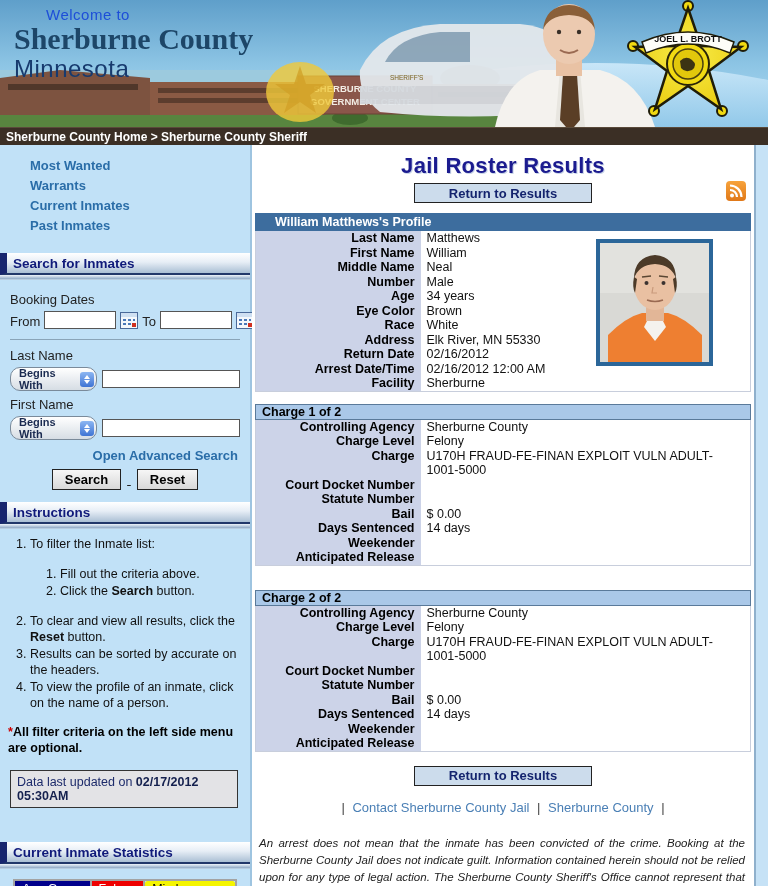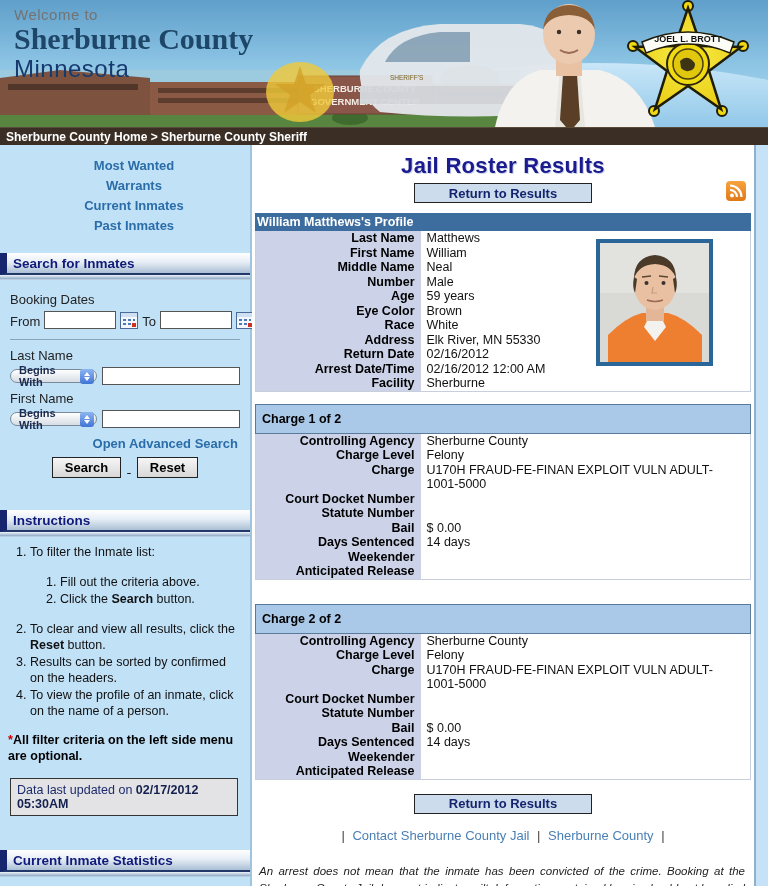--- a/index.html
+++ b/index.html
@@ -3,62 +3,62 @@
 <meta charset="utf-8">
 <style>
   * { margin:0; padding:0; box-sizing:border-box; }
   html,body { width:768px; }
   body { font-family:"Liberation Sans", sans-serif; background:#c6e2f6; width:768px; }
 
   
   .banner { position:relative; width:768px; height:127px; overflow:hidden; }
   .banner svg { position:absolute; inset:0; }
   .banner-text { position:absolute; top:6px; left:14px; z-index:5; }
-  .welcome { font-size:15px; color:#737373; letter-spacing:.5px; }
+  .welcome { font-size:15px; color:#1d4ed8; letter-spacing:.5px;margin-left:32px; }
   .county { font-family:"Liberation Serif", serif; font-size:30px; font-weight:bold; color:#1d4668; line-height:1.05; }
   .state { font-size:24px; font-weight:normal; color:#173a6e; letter-spacing:.5px; }
 
   
   .breadcrumb { width:768px; height:18px; background:#3b2f25; color:#fff; font-size:12px; font-weight:bold; line-height:18px; padding-left:6px; border-top:1px solid #5a4a3a; }
 
   
   .body-wrap { display:flex; width:756px; min-height:688px; border-right:2px solid #8fb0cc; position:relative; }
   .sidebar { width:252px; background:#c1e1f7; border-right:2px solid #9ec4e0; padding:4px 0 0 0; flex-shrink:0; display:flex; flex-direction:column; }
   .main { flex:1; background:#fff; position:relative; padding:0 3px; }
 
   
-  .nav-links { list-style:none; padding:6px 12px 14px 30px;text-align:center; }
+  .nav-links { list-style:none; padding:6px 12px 14px 30px; }
   .nav-links li { line-height:19px; }
   .nav-links a { color:#2a6da8; font-weight:bold; font-size:13px; text-decoration:none; }
 
   .section-header { margin:4px 0 0 0; border-left:7px solid #17256e;
       background:linear-gradient(180deg,#ffffff 0%,#e7eef6 45%,#aabfd4 100%);
       border-bottom:2px solid #22386a; padding:3px 0 2px 6px;
       font-size:13.5px; font-weight:bold; color:#101a7a; }
   .section-header-strip { height:5px; background:linear-gradient(180deg,#eef4fa 0%,#8fa9c6 100%); border-bottom:1px solid #b8cde0; }
 
   .search-body { padding:8px 10px 6px 10px; font-size:13px; color:#222; }
   .field-label { font-size:13px; color:#222; margin:4px 0 4px 0; }
   .date-row { display:flex; align-items:flex-end; gap:4px; margin-bottom:4px; }
   .date-row .lbl { font-size:13px; }
   input.txt { height:18px; border:1px solid #555; background:#fff; font-size:12px; padding:0 3px; }
   .date-input { width:72px; }
   .name-input { width:138px; }
   .cal-btn { width:18px; height:17px; border:0; background:none; padding:0; cursor:pointer; }
   .hr { border:0; border-top:1px solid #8aa4b8; margin:10px 0 8px 0; }
   .name-row { display:flex; align-items:center; gap:5px; margin:2px 0 6px 0; }
-  .dropdown { display:inline-flex; align-items:center; height:14px; border:1px solid #7a8a9a; border-radius:10px;
+  .dropdown { display:inline-flex; align-items:center; height:24px; border:1px solid #7a8a9a; border-radius:10px;
       background:linear-gradient(180deg,#ffffff,#d6dde4); padding:0 2px 0 8px; gap:4px; cursor:pointer; }
   .dropdown .dd-label { font-size:11px; color:#1a2a50; font-weight:bold; }
   .dd-stepper { width:15px; height:15px; border-radius:3px; background:linear-gradient(180deg,#8cb6f2,#3f74d4); display:flex; flex-direction:column; align-items:center; justify-content:center; gap:1px; }
   .dd-stepper .up { width:0;height:0;border-left:3px solid transparent;border-right:3px solid transparent;border-bottom:4px solid #fff; }
   .dd-stepper .dn { width:0;height:0;border-left:3px solid transparent;border-right:3px solid transparent;border-top:4px solid #fff; }
   .adv-link-row { text-align:right; margin:8px 2px 6px 0; }
   .adv-link { color:#2a6da8; font-weight:bold; font-size:13px; text-decoration:none; }
-  .btn-row { text-align:center; margin:4px 0 22px 0;text-decoration:underline; }
+  .btn-row { text-align:center; margin:4px 0 2px 0;text-decoration:underline; }
   .sys-btn { font-family:"Liberation Sans",sans-serif; font-size:13px; font-weight:bold; color:#000;
       background:linear-gradient(180deg,#f6f6f6,#d8d8d8); border:1px solid #222; padding:2px 12px; margin:0 6px; cursor:pointer; }
 
   .instructions-body { padding:8px 8px 4px 6px; font-size:12.5px; color:#111; }
   .instructions-body ol { padding-left:24px; }
   .instructions-body ol li { margin-bottom:2px; line-height:1.25; }
   .instructions-body ol ol { padding-left:30px; margin:14px 0; }
   .note { font-size:12.5px; font-weight:bold; color:#000; margin:12px 4px 0 2px; line-height:1.3; }
   .note .star { color:#cc0000; }
   .updated-box { margin:14px 4px 4px 4px; border:1px solid #333; background:#e3e3e6; padding:4px 6px; font-size:12.5px; color:#1c2a6a; }
@@ -73,31 +73,31 @@
   .col-misd { background:#f5f500; color:#000;border-radius:6px; }
   .stats-table td { background:#cfe4f6; text-align:right; color:#111; }
 
   
   .main-title { text-align:center; font-size:22px; font-weight:bold; color:#1b1b8f; margin-top:8px; letter-spacing:.3px; text-shadow:1px 1px 0 #c8d4e8; }
   .return-btn { display:block; margin:4px auto 10px auto; width:178px; height:20px;
       background:#ccdcec; border:1px solid #222; color:#14246e; font-weight:bold; font-size:13px; font-family:"Liberation Sans",sans-serif; cursor:pointer; }
   .rss-icon { position:absolute; top:36px; right:8px; width:20px; height:20px; border-radius:4px;
       background:linear-gradient(180deg,#f7a33c,#e07818); display:block; cursor:pointer; }
 
-  .panel-header { background:#3d6d9e; color:#fff; font-weight:bold; font-size:12.5px; padding:2px 2px; }
+  .panel-header { background:#3d6d9e; color:#fff; font-weight:bold; font-size:12.5px; padding:2px 20px; }
   .kv-table { width:100%; border-collapse:collapse; font-size:12.5px; border:1px solid #c8cedc; border-top:0; }
   .kv-table td { padding:0 6px; line-height:14.5px; vertical-align:top; }
   .kv-table td.k { width:165px; background:#ccd3e8; font-weight:bold; text-align:right; color:#000; }
   .kv-table td.v { background:#fff; color:#111; }
   .profile-panel { position:relative; margin-top:2px; }
   .mugshot { position:absolute; top:26px; right:38px; width:117px; height:127px; border:4px solid #2b6699; background:#d6d6d2; }
 
   .charge-panel { margin-top:24px; }
   .charge-panel.first { margin-top:12px; }
-  .charge-header { background:#aac8e8; border:1px solid #5a7a9a; color:#000; font-weight:bold; font-size:12.5px; padding:7px 6px; }
+  .charge-header { background:#aac8e8; border:1px solid #5a7a9a; color:#000; font-weight:bold; font-size:12.5px; padding:0 6px; }
 
   .bottom-links { text-align:center; margin:14px 0 2px 0; font-size:13px; color:#444; }
   .bottom-links a { color:#4a7fb5; text-decoration:none; margin:0 4px; }
   .disclaimer { font-style:italic; font-size:11.5px; color:#222; text-align:justify; line-height:1.5; margin:20px 6px 14px 4px; }
 </style>
 </head>
 <body>
 
 <div class="banner">
   <svg width="768" height="127" viewBox="0 0 768 127">
@@ -270,21 +270,21 @@
     <div class="instructions-body">
       <ol>
         <li>
           <span>To filter the Inmate list:</span>
           <ol>
             <li>Fill out the criteria above.</li>
             <li><span>Click the </span><b>Search</b><span> button.</span></li>
           </ol>
         </li>
         <li><span>To clear and view all results, click the </span><b>Reset</b><span> button.</span></li>
-        <li>Results can be sorted by confirmed on the headers.</li>
+        <li>Results can be sorted by accurate on the headers.</li>
         <li>To view the profile of an inmate, click on the name of a person.</li>
       </ol>
       <div class="note"><span class="star">*</span><span>All filter criteria on the left side menu are optional.</span></div>
       <div class="updated-box"><span>Data last updated on </span><b>02/17/2012 05:30AM</b></div>
     </div>
 
     <div class="stats-wrap">
       <div class="section-header">Current Inmate Statistics</div>
       <div class="section-header-strip"></div>
       <table class="stats-table">
@@ -333,21 +333,21 @@
         <tr>
               <td class="k">Middle Name</td>
               <td class="v">Neal</td>
             </tr>
         <tr>
               <td class="k">Number</td>
               <td class="v">Male</td>
             </tr>
         <tr>
               <td class="k">Age</td>
-              <td class="v">59 years</td>
+              <td class="v">34 years</td>
             </tr>
         <tr>
               <td class="k">Eye Color</td>
               <td class="v">Brown</td>
             </tr>
         <tr>
               <td class="k">Race</td>
               <td class="v">White</td>
             </tr>
         <tr>

